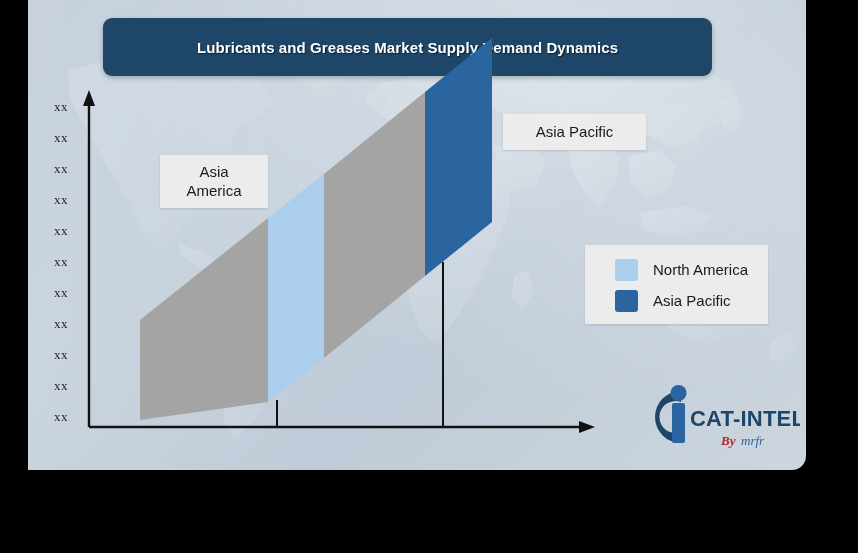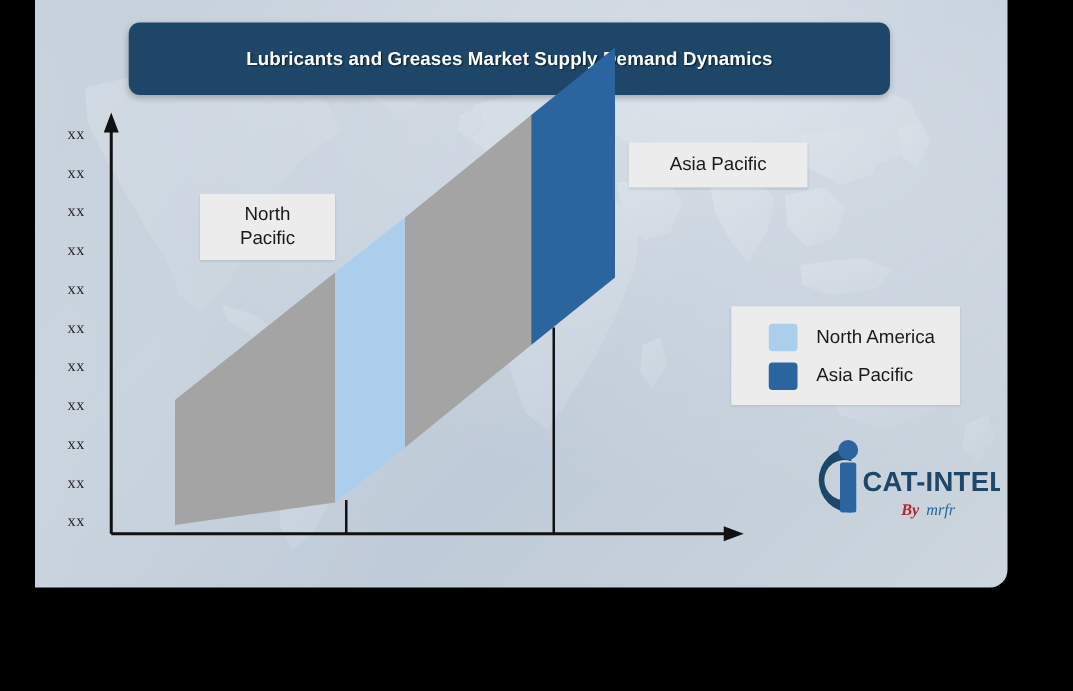--- a/index.html
+++ b/index.html
@@ -151,21 +151,21 @@
     margin-left: 15px;
     font-size: 15px;
     color: #1a1a1a;
     white-space: nowrap;
   }
 
   
   #logo {
     position: absolute;
     left: 612px;
-    top: 348px;
+    top: 381px;
     width: 160px;
     height: 72px;
   }
   #logo svg { display: block; }
 </style>
 </head>
 <body>
 
 <div id="canvas">
 
@@ -262,22 +262,22 @@
       <div class="ytick" style="left:16px; top:254px;">xx</div>
       <div class="ytick" style="left:16px; top:285px;">xx</div>
       <div class="ytick" style="left:16px; top:316px;">xx</div>
       <div class="ytick" style="left:16px; top:347px;">xx</div>
       <div class="ytick" style="left:16px; top:378px;">xx</div>
       <div class="ytick" style="left:16px; top:409px;">xx</div>
     </div>
 
     <div class="callout" id="callout-na">
       <div>
-        <div>North</div>
-        <div>Pacific</div>
+        <div>Asia</div>
+        <div>America</div>
       </div>
     </div>
 
     <div class="callout" id="callout-ap">
       <span>Asia Pacific</span>
     </div>
 
     <div id="legend">
       <div class="legend-row">
         <span class="swatch" style="background:#abceec;"></span>

